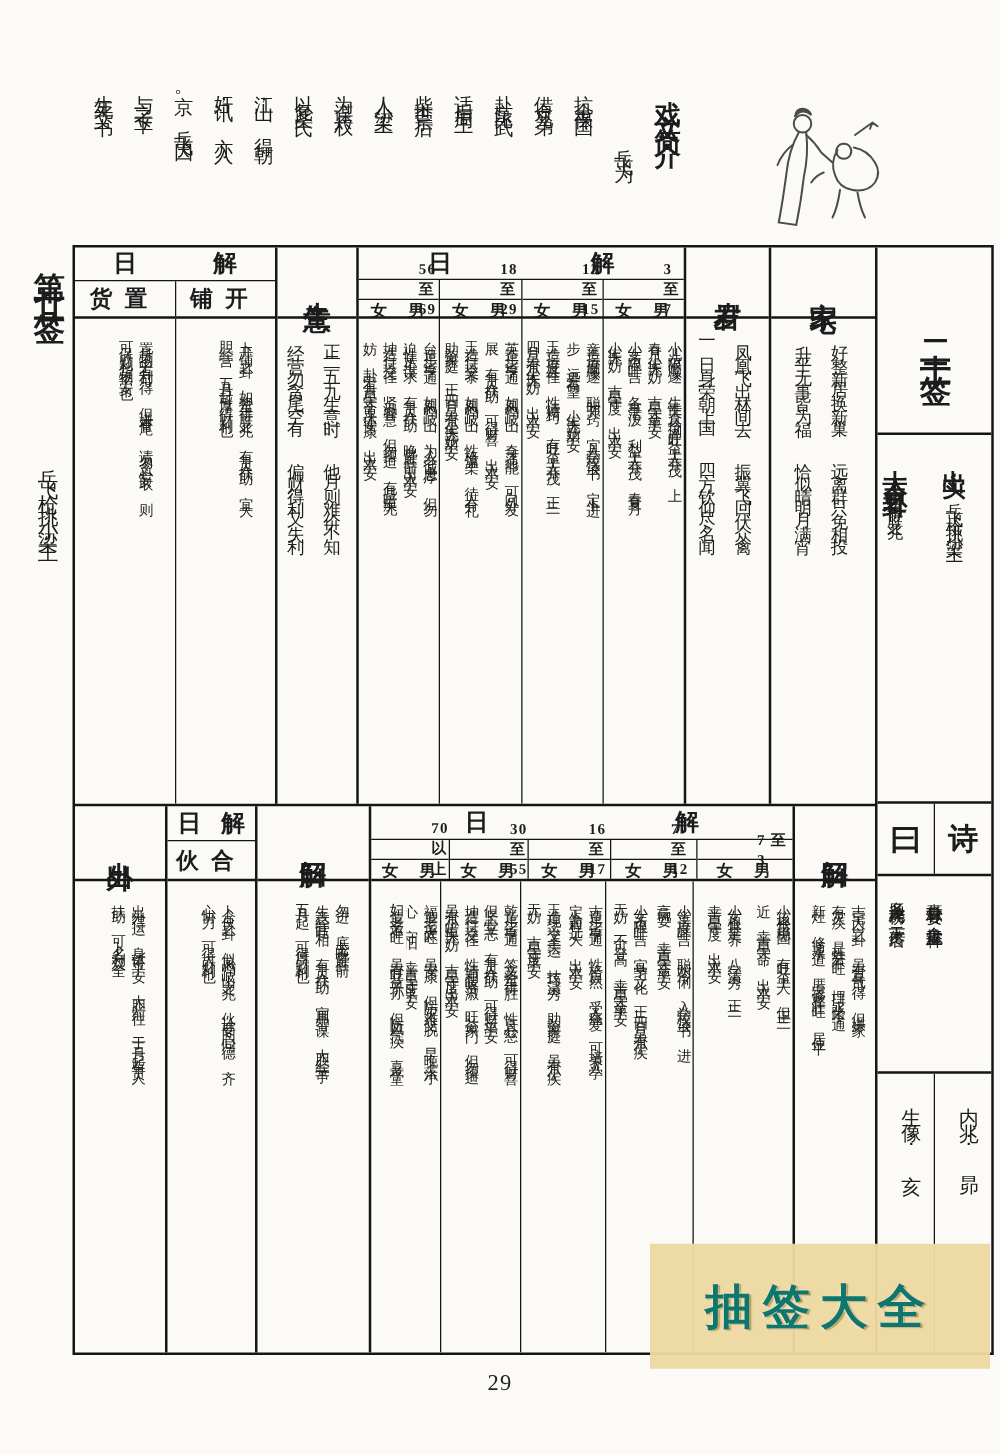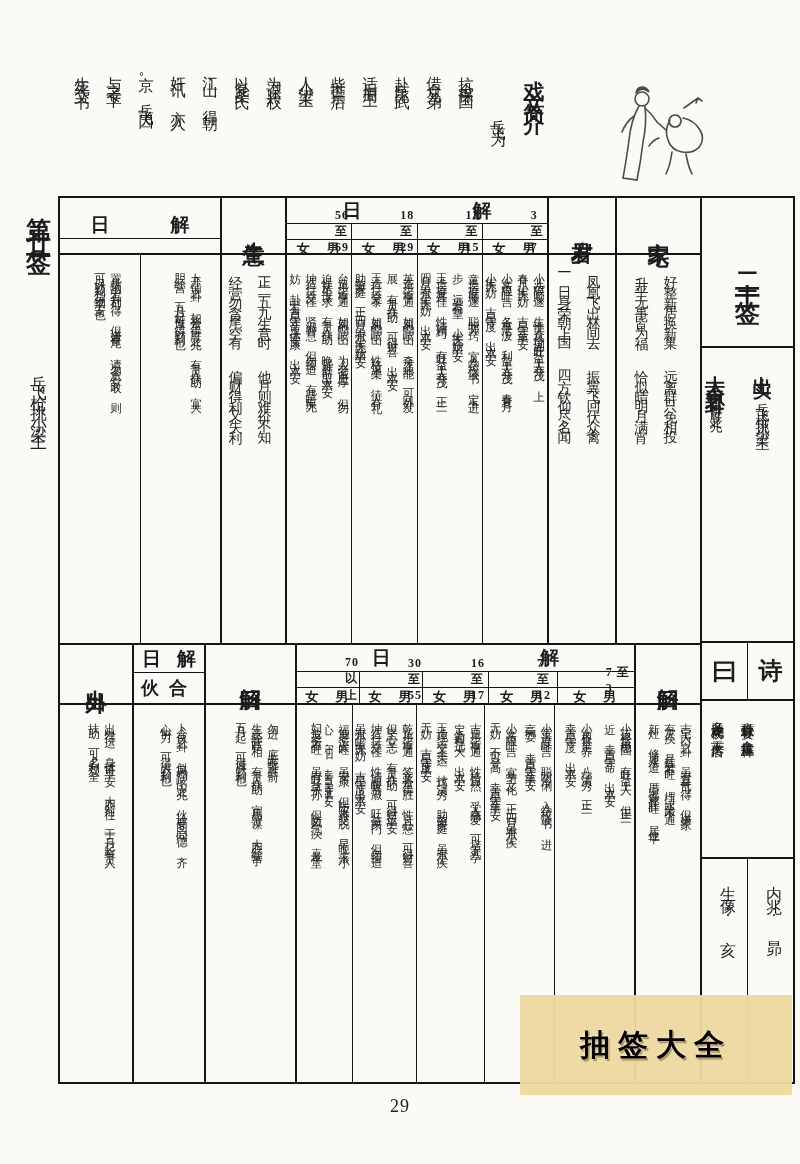--- a/index.html
+++ b/index.html
@@ -70,21 +70,21 @@
   .r-poemhd div + div { border-left:1.5px solid #151515; }
   .r-poem { height:158px; border-bottom:2px solid #151515; overflow:hidden; }
   .r-poem .v { font-size:13.5px; letter-spacing:1px; line-height:30px; padding-top:10px; padding-right:14px; }
   .r-bottom { flex:1; display:flex; overflow:hidden; }
   .r-bottom > div { flex:1; overflow:hidden; }
   .r-bottom > div + div { border-left:1.5px solid #151515; }
   .omen { font-size:16px; letter-spacing:13px; padding-top:14px; padding-right:9px; }
   
   .watermark { position:absolute; top:995px; left:520px; width:272px; height:100px;
     background:rgba(237,216,161,0.96); display:flex; align-items:center; justify-content:center; z-index:5; }
-  .watermark span { font-size:30px; font-weight:bold; letter-spacing:8px; color:#000000;
+  .watermark span { font-size:38px; font-weight:bold; letter-spacing:8px; color:#0f766e;
     text-shadow:0 0 3px rgba(255,255,255,.95), 1.5px 1.5px 1px #a3812c, -1px -1px 1px #e8cf8e; }
   .pageno { position:absolute; top:1096px; left:0; right:0; text-align:center;
     font-size:18px; letter-spacing:1px; color:#222; }
 </style>
 </head>
 <body>
 
 <div class="intro-title v">戏文简介</div>
 <div class="intro-text v">　　岳飞为
 抗金保国，
@@ -125,20 +125,24 @@
   <div class="leftpart">
 
     <div class="half tophalf">
 
       <div class="col" style="width:160px">
         <div class="hd" style="height:57px; flex-direction:column; padding:0">
           <div class="span-head" style="width:100%; height:27px">
             <span>日</span>
             <span>解</span>
           </div>
+          <div class="subhead2" style="width:100%">
+            <div class="subcell">货置</div>
+            <div class="subcell">铺开</div>
+          </div>
         </div>
         <div class="content">
           <div class="gcell v dense" style="padding-right:16px">置货物中有利可得　但嫌有尾　请勿贪心妄取　则
 可保财利货物平安也</div>
           <div class="gcell v dense" style="padding-right:16px; border-left:1.5px solid #151515">卜开铺之卦　如将军得胜之兆　有贵人扶助　宜大
 胆经营　五月起可厚得财利也</div>
         </div>
       </div>
 
       <div class="col" style="width:65px">

